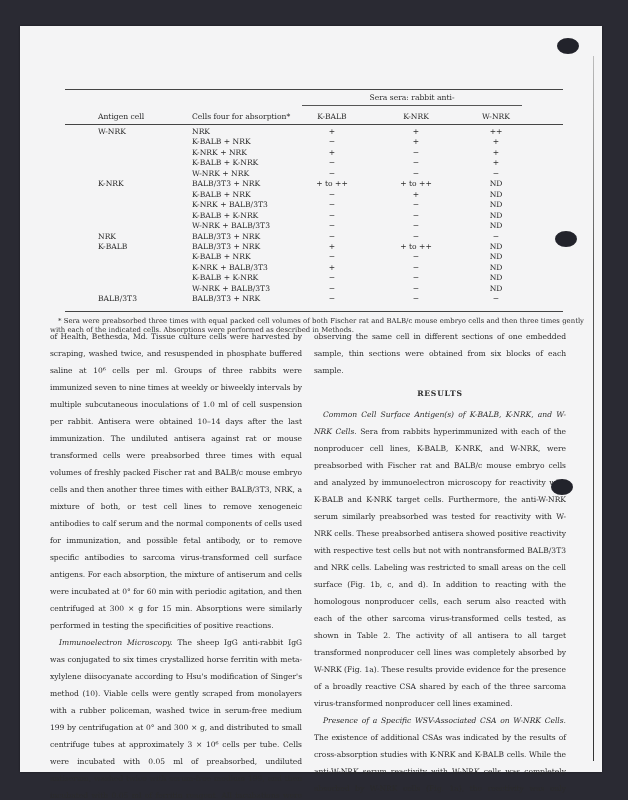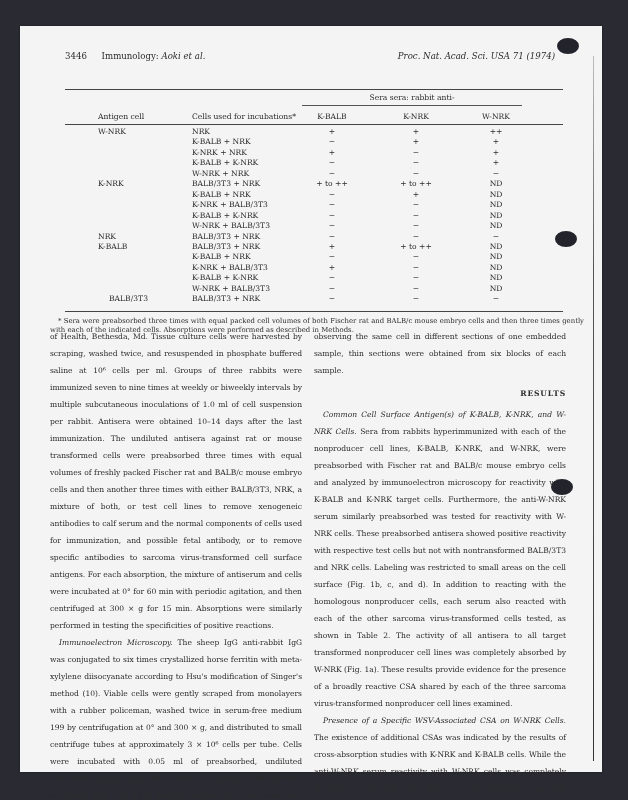--- a/index.html
+++ b/index.html
@@ -54,48 +54,40 @@
   .footnote p { margin: 0; text-indent: 8px; }
 
   .col {
     position: absolute; top: 302px; width: 252px;
     font-size: 7.55px; line-height: 17px; text-align: justify;
   }
   .col p { margin: 0; text-indent: 9px; }
   .col p.noindent { text-indent: 0; }
   .col .it { font-style: italic; }
   .col h3 {
-    margin: 6px 0 4px 0; font-size: 7.6px; text-align: right;
+    margin: 6px 0 4px 0; font-size: 7.6px; text-align: center;
     letter-spacing: 0.8px; font-weight: bold;
   }
   .col-left { left: 30px; }
   .col-right { left: 294px; }
 </style>
 </head>
 <body>
 
 <div class="page">
   <div class="edge-line"></div>
 
-  <div class="header">
-    <div class="left">
-      <span class="pg">3446</span>
-      <span>Immunology:</span>
-      <span style="font-style:italic">Aoki et al.</span>
-    </div>
-    <div class="right">Proc. Nat. Acad. Sci. USA 71 (1974)</div>
-  </div>
 
 
   <div class="rule thick" style="left:45px; top:63px; width:498px;"></div>
 
   <div class="th" style="left:282px; top:67px; width:220px; text-align:center;">Sera sera: rabbit anti-</div>
   <div class="rule" style="left:282px; top:79px; width:220px;"></div>
   <div class="th" style="left:78px; top:86px;">Antigen cell</div>
-  <div class="th" style="left:172px; top:86px;">Cells used for incubations*</div>
+  <div class="th" style="left:172px; top:86px;">Cells four for absorption*</div>
   <div class="th center" style="left:282px; top:86px; width:60px;">K-BALB</div>
   <div class="th center" style="left:366px; top:86px; width:60px;">K-NRK</div>
   <div class="th center" style="left:446px; top:86px; width:60px;">W-NRK</div>
   <div class="rule thick" style="left:45px; top:98px; width:498px;"></div>
 
   <div id="table-body">
       <div>
         <div class="tcell" style="left: 78px; top: 101px; width: 80px;">W-NRK</div>
         <div class="tcell" style="left: 172px; top: 101px; width: 110px;">NRK</div>
         <div class="tcell center" style="left: 282px; top: 101px; width: 60px;">+</div>
@@ -201,21 +193,21 @@
         <div class="tcell center" style="left: 446px; top: 247.3px; width: 60px;">ND</div>
       </div>
       <div>
         <div class="tcell" style="left: 78px; top: 257.75px; width: 80px;"></div>
         <div class="tcell" style="left: 172px; top: 257.75px; width: 110px;">W-NRK + BALB/3T3</div>
         <div class="tcell center" style="left: 282px; top: 257.75px; width: 60px;">−</div>
         <div class="tcell center" style="left: 366px; top: 257.75px; width: 60px;">−</div>
         <div class="tcell center" style="left: 446px; top: 257.75px; width: 60px;">ND</div>
       </div>
       <div>
-        <div class="tcell" style="left: 78px; top: 268.2px; width: 80px; margin-left: 11px;">BALB/3T3</div>
+        <div class="tcell" style="left: 78px; top: 268.2px; width: 80px;">BALB/3T3</div>
         <div class="tcell" style="left: 172px; top: 268.2px; width: 110px;">BALB/3T3 + NRK</div>
         <div class="tcell center" style="left: 282px; top: 268.2px; width: 60px;">−</div>
         <div class="tcell center" style="left: 366px; top: 268.2px; width: 60px;">−</div>
         <div class="tcell center" style="left: 446px; top: 268.2px; width: 60px;">−</div>
       </div>
     </div>
 
   <div class="rule thick" style="left:45px; top:285px; width:498px;"></div>
 
   <div class="footnote">

